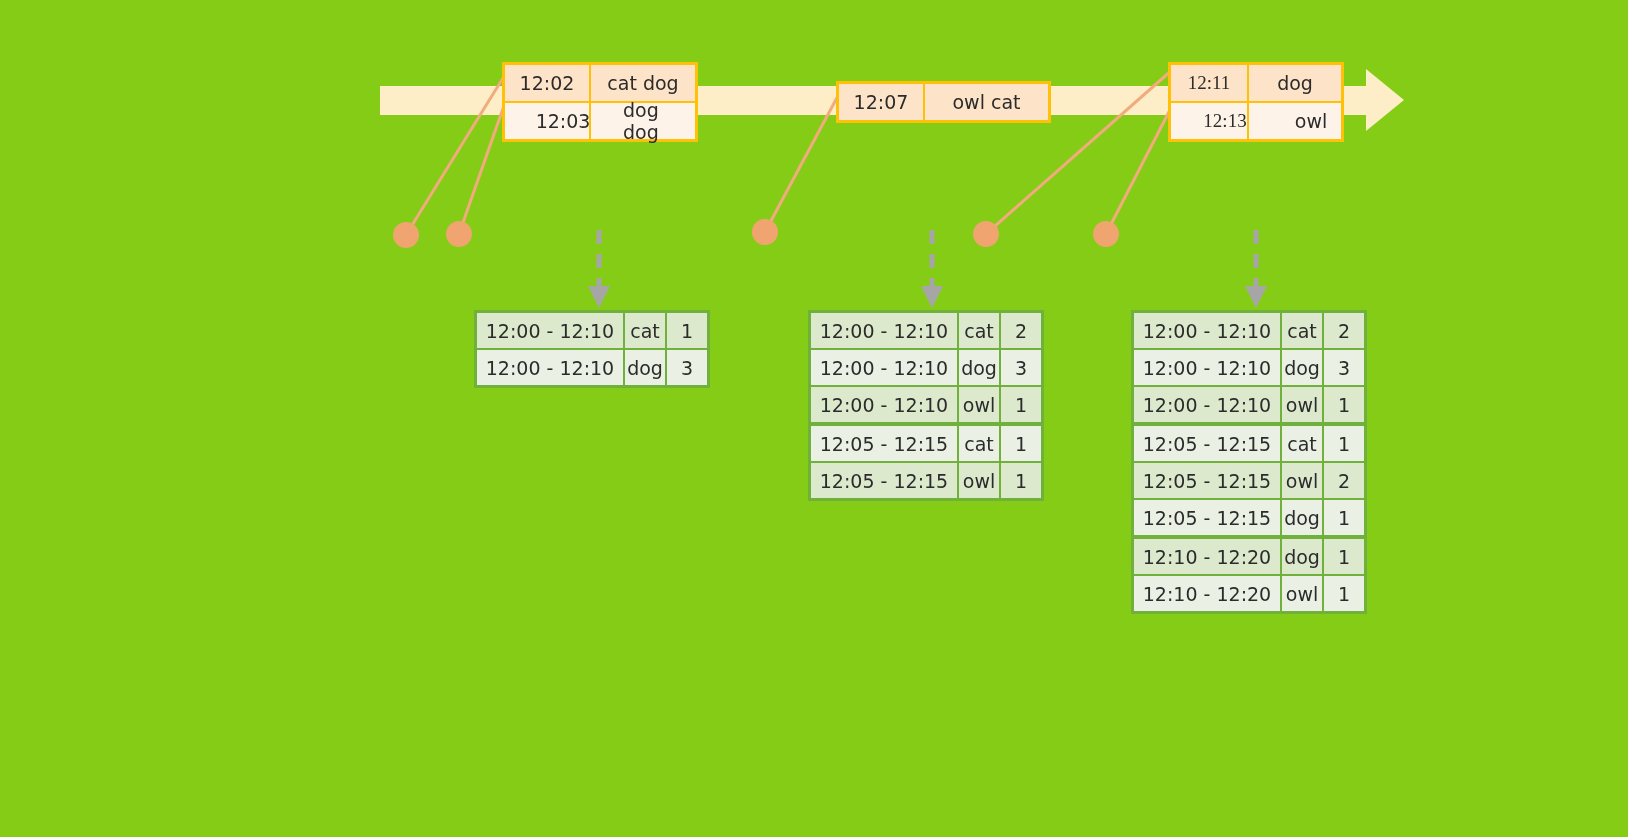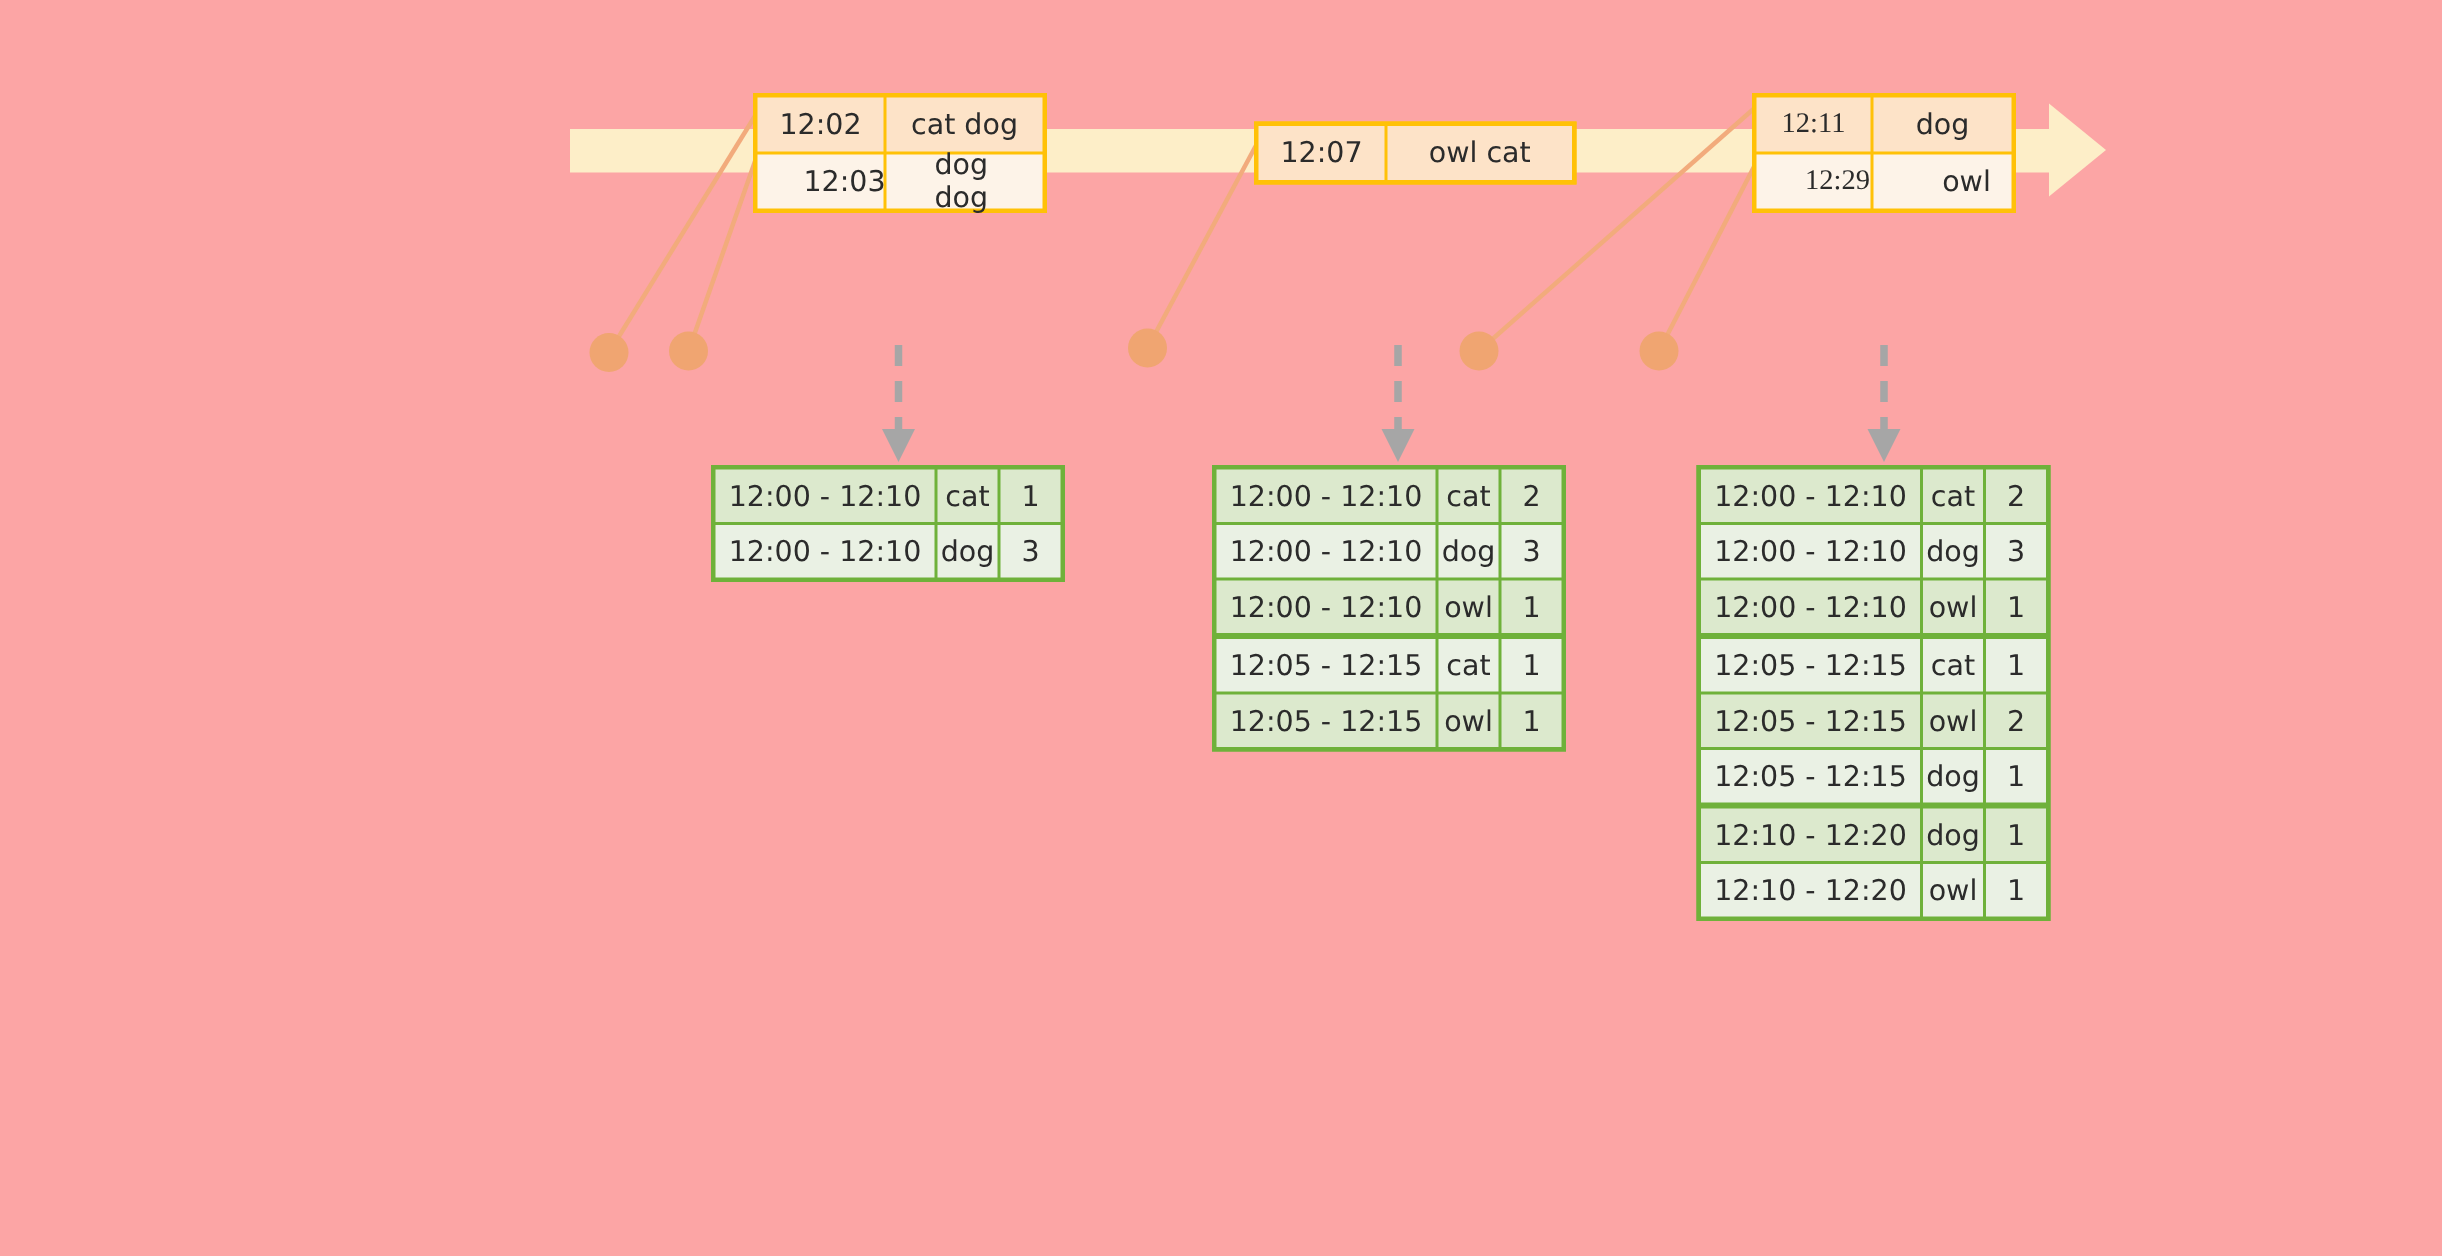--- a/index.html
+++ b/index.html
@@ -4,21 +4,21 @@
 <style>
   html, body {
     margin: 0;
     padding: 0;
     background: #000000;
   }
   #stage {
     position: relative;
     width: 1628px;
     height: 837px;
-    background: #fca5a5;
+    background: #84cc16;
     font-family: "DejaVu Sans", sans-serif;
     overflow: hidden;
   }
 
   
   #timeline-bar {
     position: absolute;
     left: 380px;
     top: 86px;
     width: 990px;
@@ -161,21 +161,21 @@
       <div class="event-cell words">owl cat</div>
     </div>
   </div>
 
   <div class="event-box" id="event-box-c">
     <div class="event-row shade">
       <div class="event-cell time">12:11</div>
       <div class="event-cell words">dog</div>
     </div>
     <div class="event-row light">
-      <div class="event-cell time">12:29</div>
+      <div class="event-cell time">12:13</div>
       <div class="event-cell words">owl</div>
     </div>
   </div>
 
   <svg class="dashed-arrow" id="dashed-arrow-1" viewBox="0 0 26 80" xmlns="http://www.w3.org/2000/svg">
     <line x1="13" y1="0" x2="13" y2="56" stroke="#a6a6a6" stroke-width="5" stroke-dasharray="14 10"></line>
     <polygon points="2,56 24,56 13,78" fill="#a6a6a6"></polygon>
   </svg>
   <svg class="dashed-arrow" id="dashed-arrow-2" viewBox="0 0 26 80" xmlns="http://www.w3.org/2000/svg">
     <line x1="13" y1="0" x2="13" y2="56" stroke="#a6a6a6" stroke-width="5" stroke-dasharray="14 10"></line>

